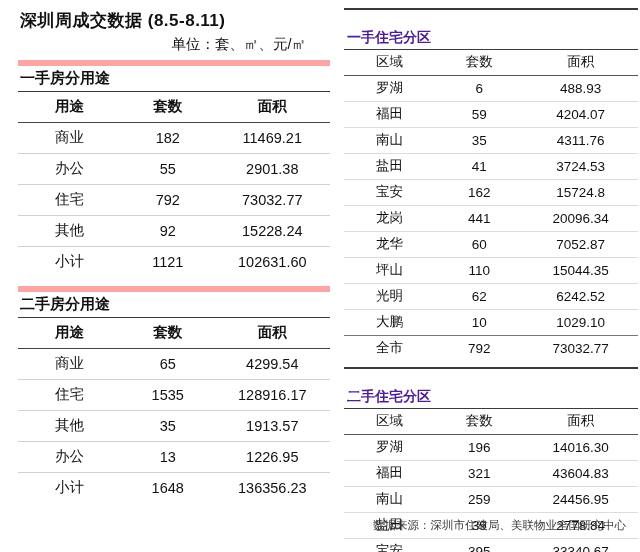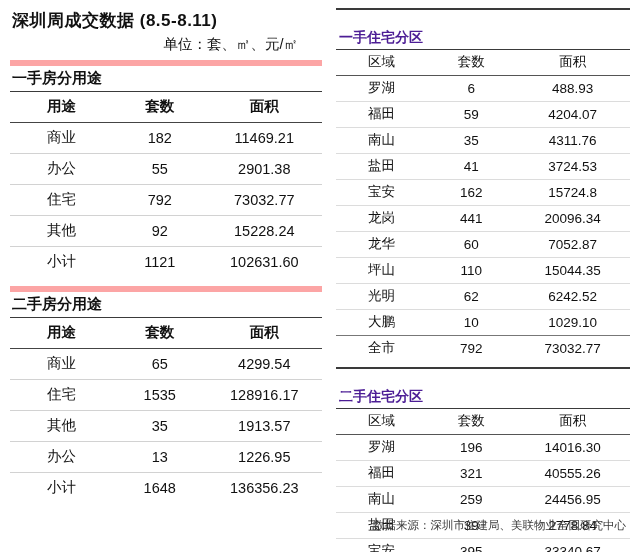--- a/index.html
+++ b/index.html
@@ -21,21 +21,21 @@
     height: 552px;
     box-sizing: border-box;
     padding: 8px 10px 0 10px;
   }
   .cols {
     display: flex;
     flex-direction: row;
     gap: 14px;
     align-items: flex-start;
   }
-  .col-left { width: 312px; flex: 0 0 312px; }
+  .col-left { width: 312px; flex: 0 0 312px; margin-left: 8px; }
   .col-right { width: 294px; flex: 0 0 294px; }
 
   
   .title-main {
     font-size: 17px;
     font-weight: bold;
     letter-spacing: 0.5px;
     color: #111;
     line-height: 22px;
     margin: 2px 0 2px 2px;
@@ -305,21 +305,21 @@
         </thead>
         <tbody>
           <tr>
             <td>罗湖</td>
             <td>196</td>
             <td>14016.30</td>
           </tr>
           <tr>
             <td>福田</td>
             <td>321</td>
-            <td>40555.26</td>
+            <td>43604.83</td>
           </tr>
           <tr>
             <td>南山</td>
             <td>259</td>
             <td>24456.95</td>
           </tr>
           <tr>
             <td>盐田</td>
             <td>39</td>
             <td>2778.84</td>

